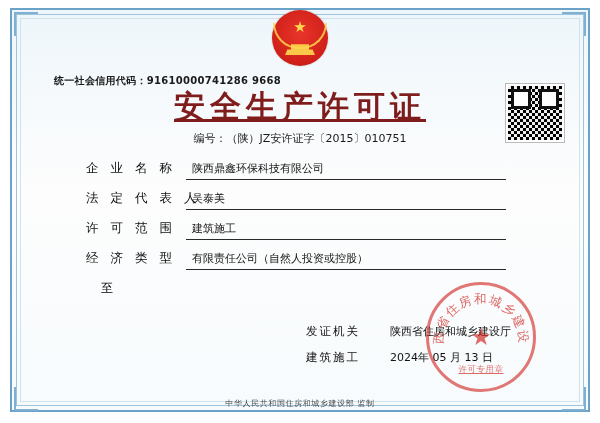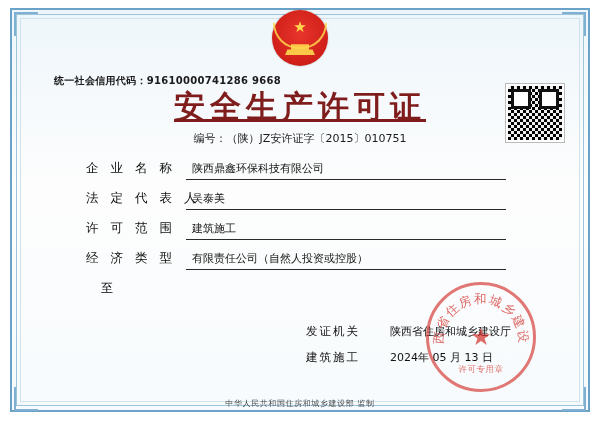--- a/index.html
+++ b/index.html
@@ -284,20 +284,21 @@
     letter-spacing: 1.5px;
   }
   .seal .seal-bottom {
     position: absolute;
     left: 0;
     right: 0;
     bottom: 13px;
     text-align: center;
     font-size: 8.5px;
     letter-spacing: .5px;
+    text-decoration: underline;
   }
 
   
   .footer {
     position: absolute;
     left: 0;
     right: 0;
     bottom: 14px;
     text-align: center;
     font-size: 8px;

